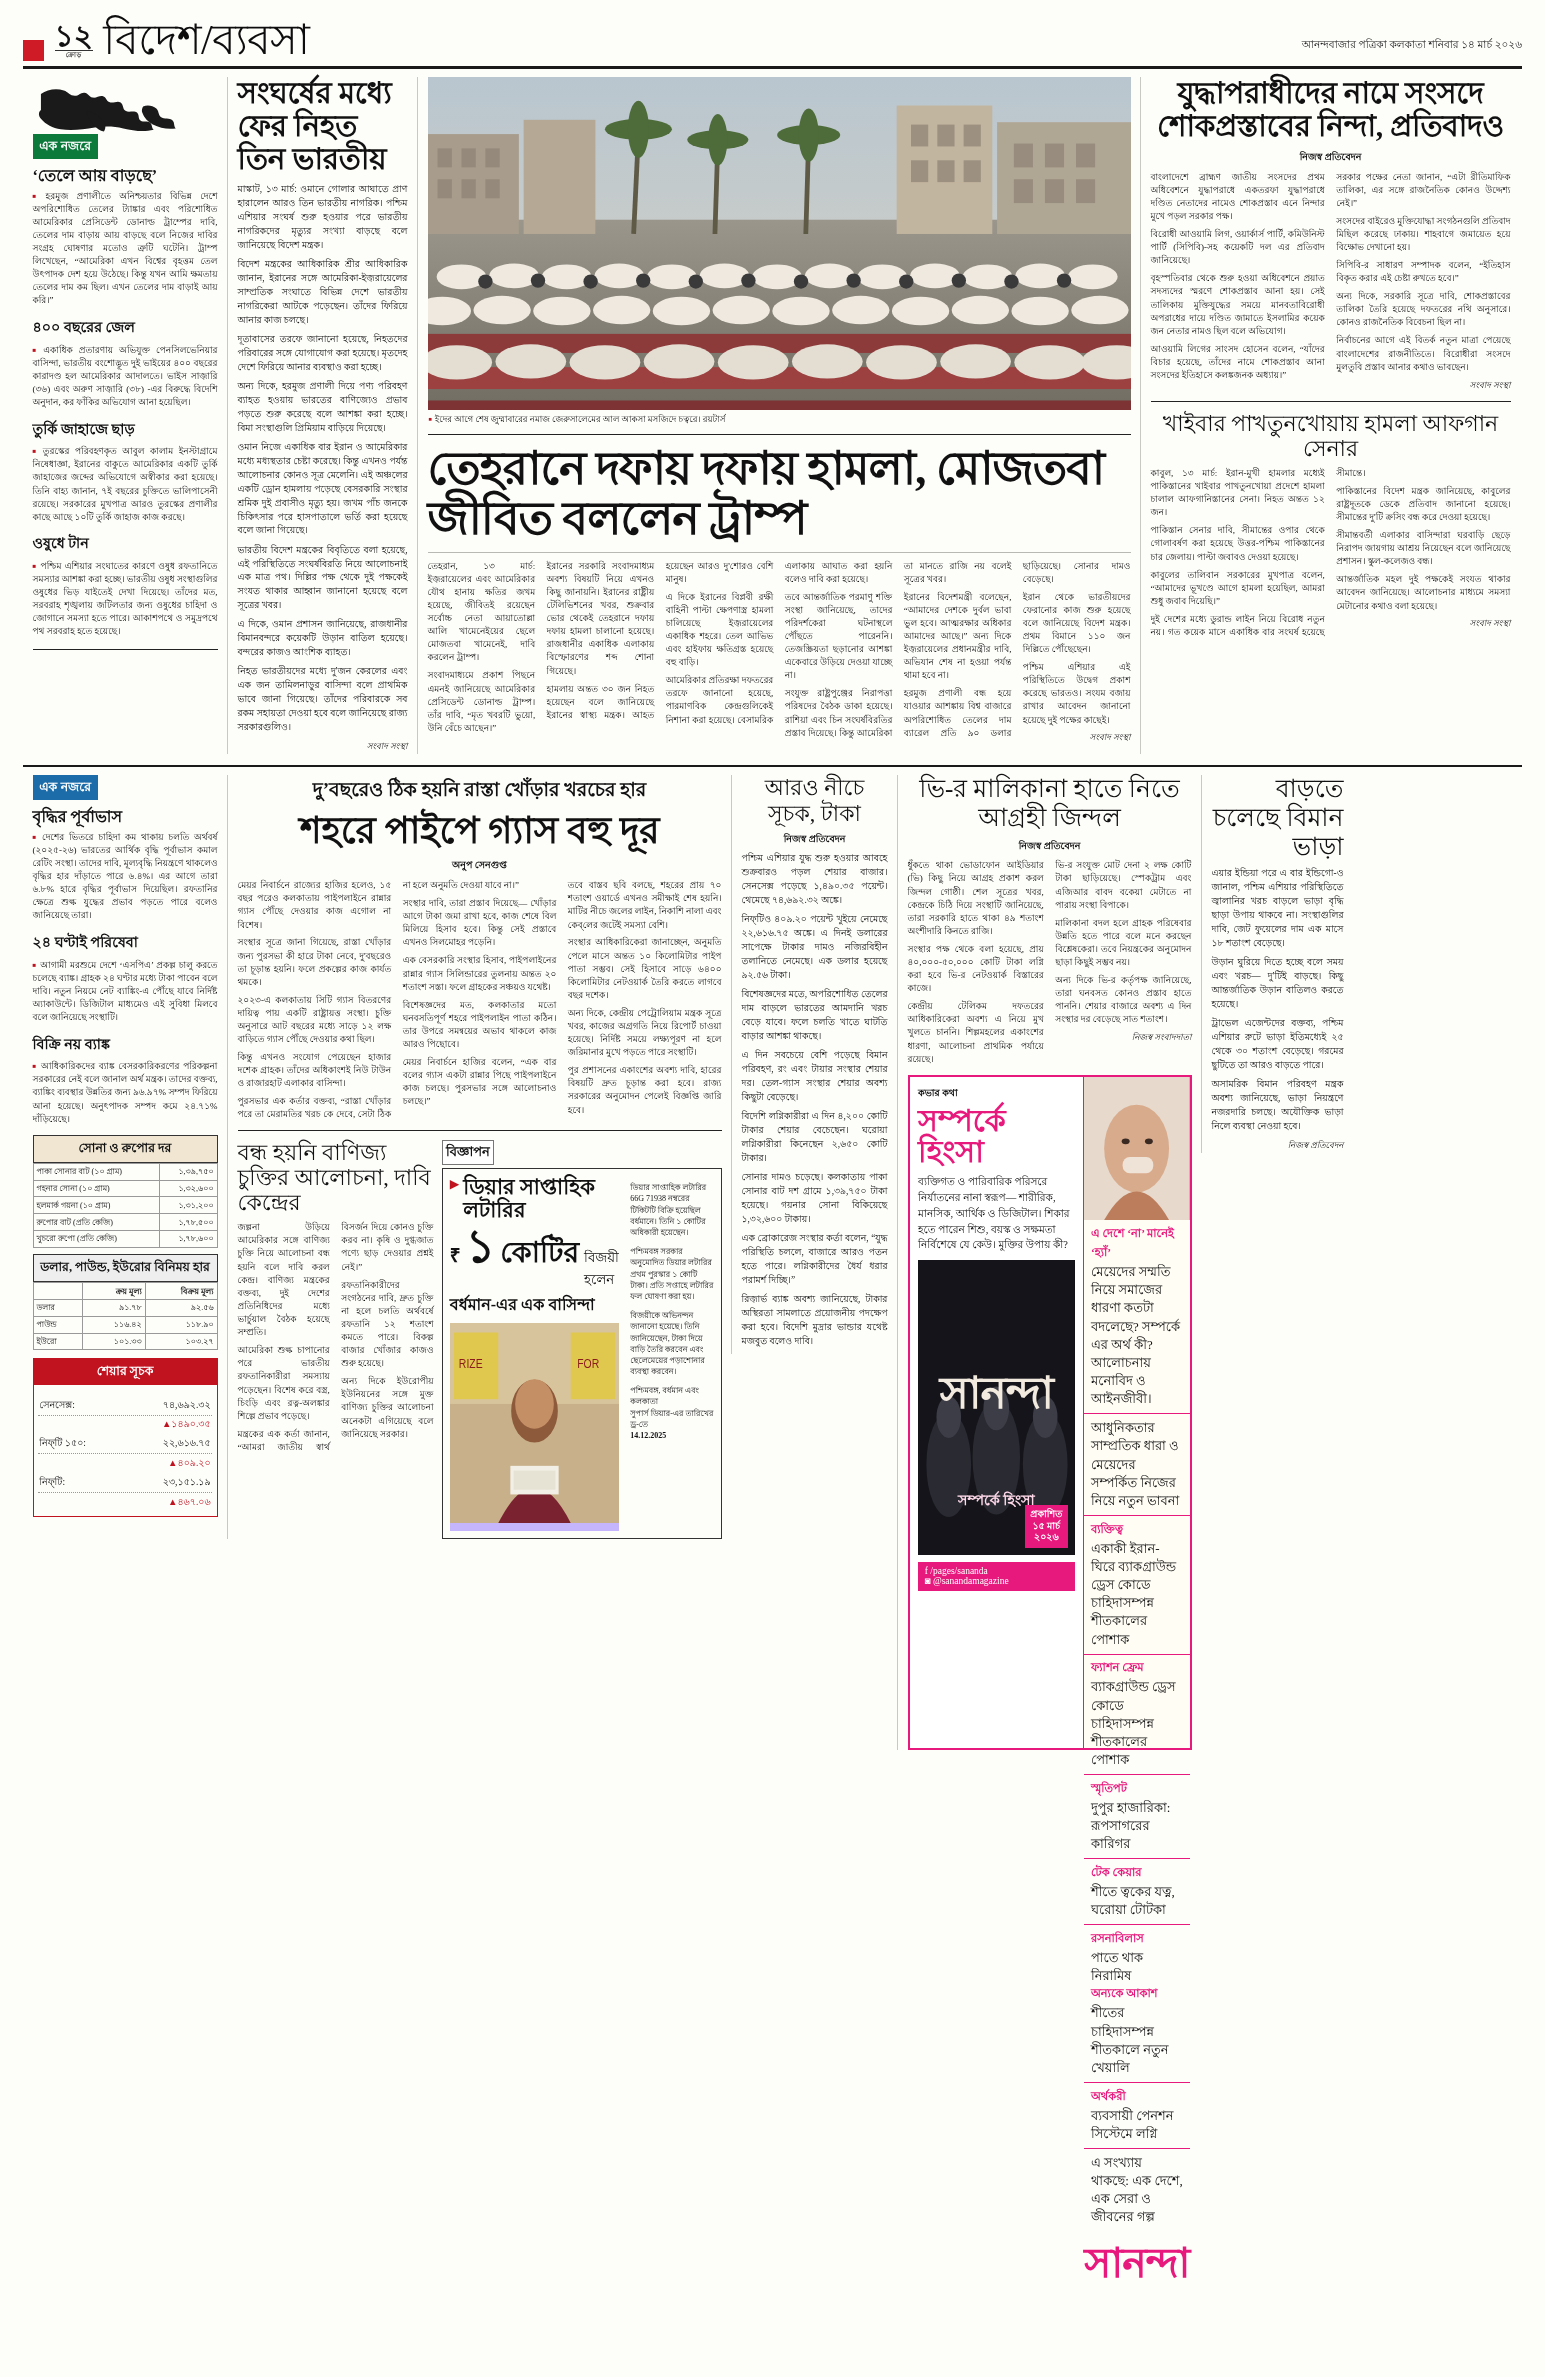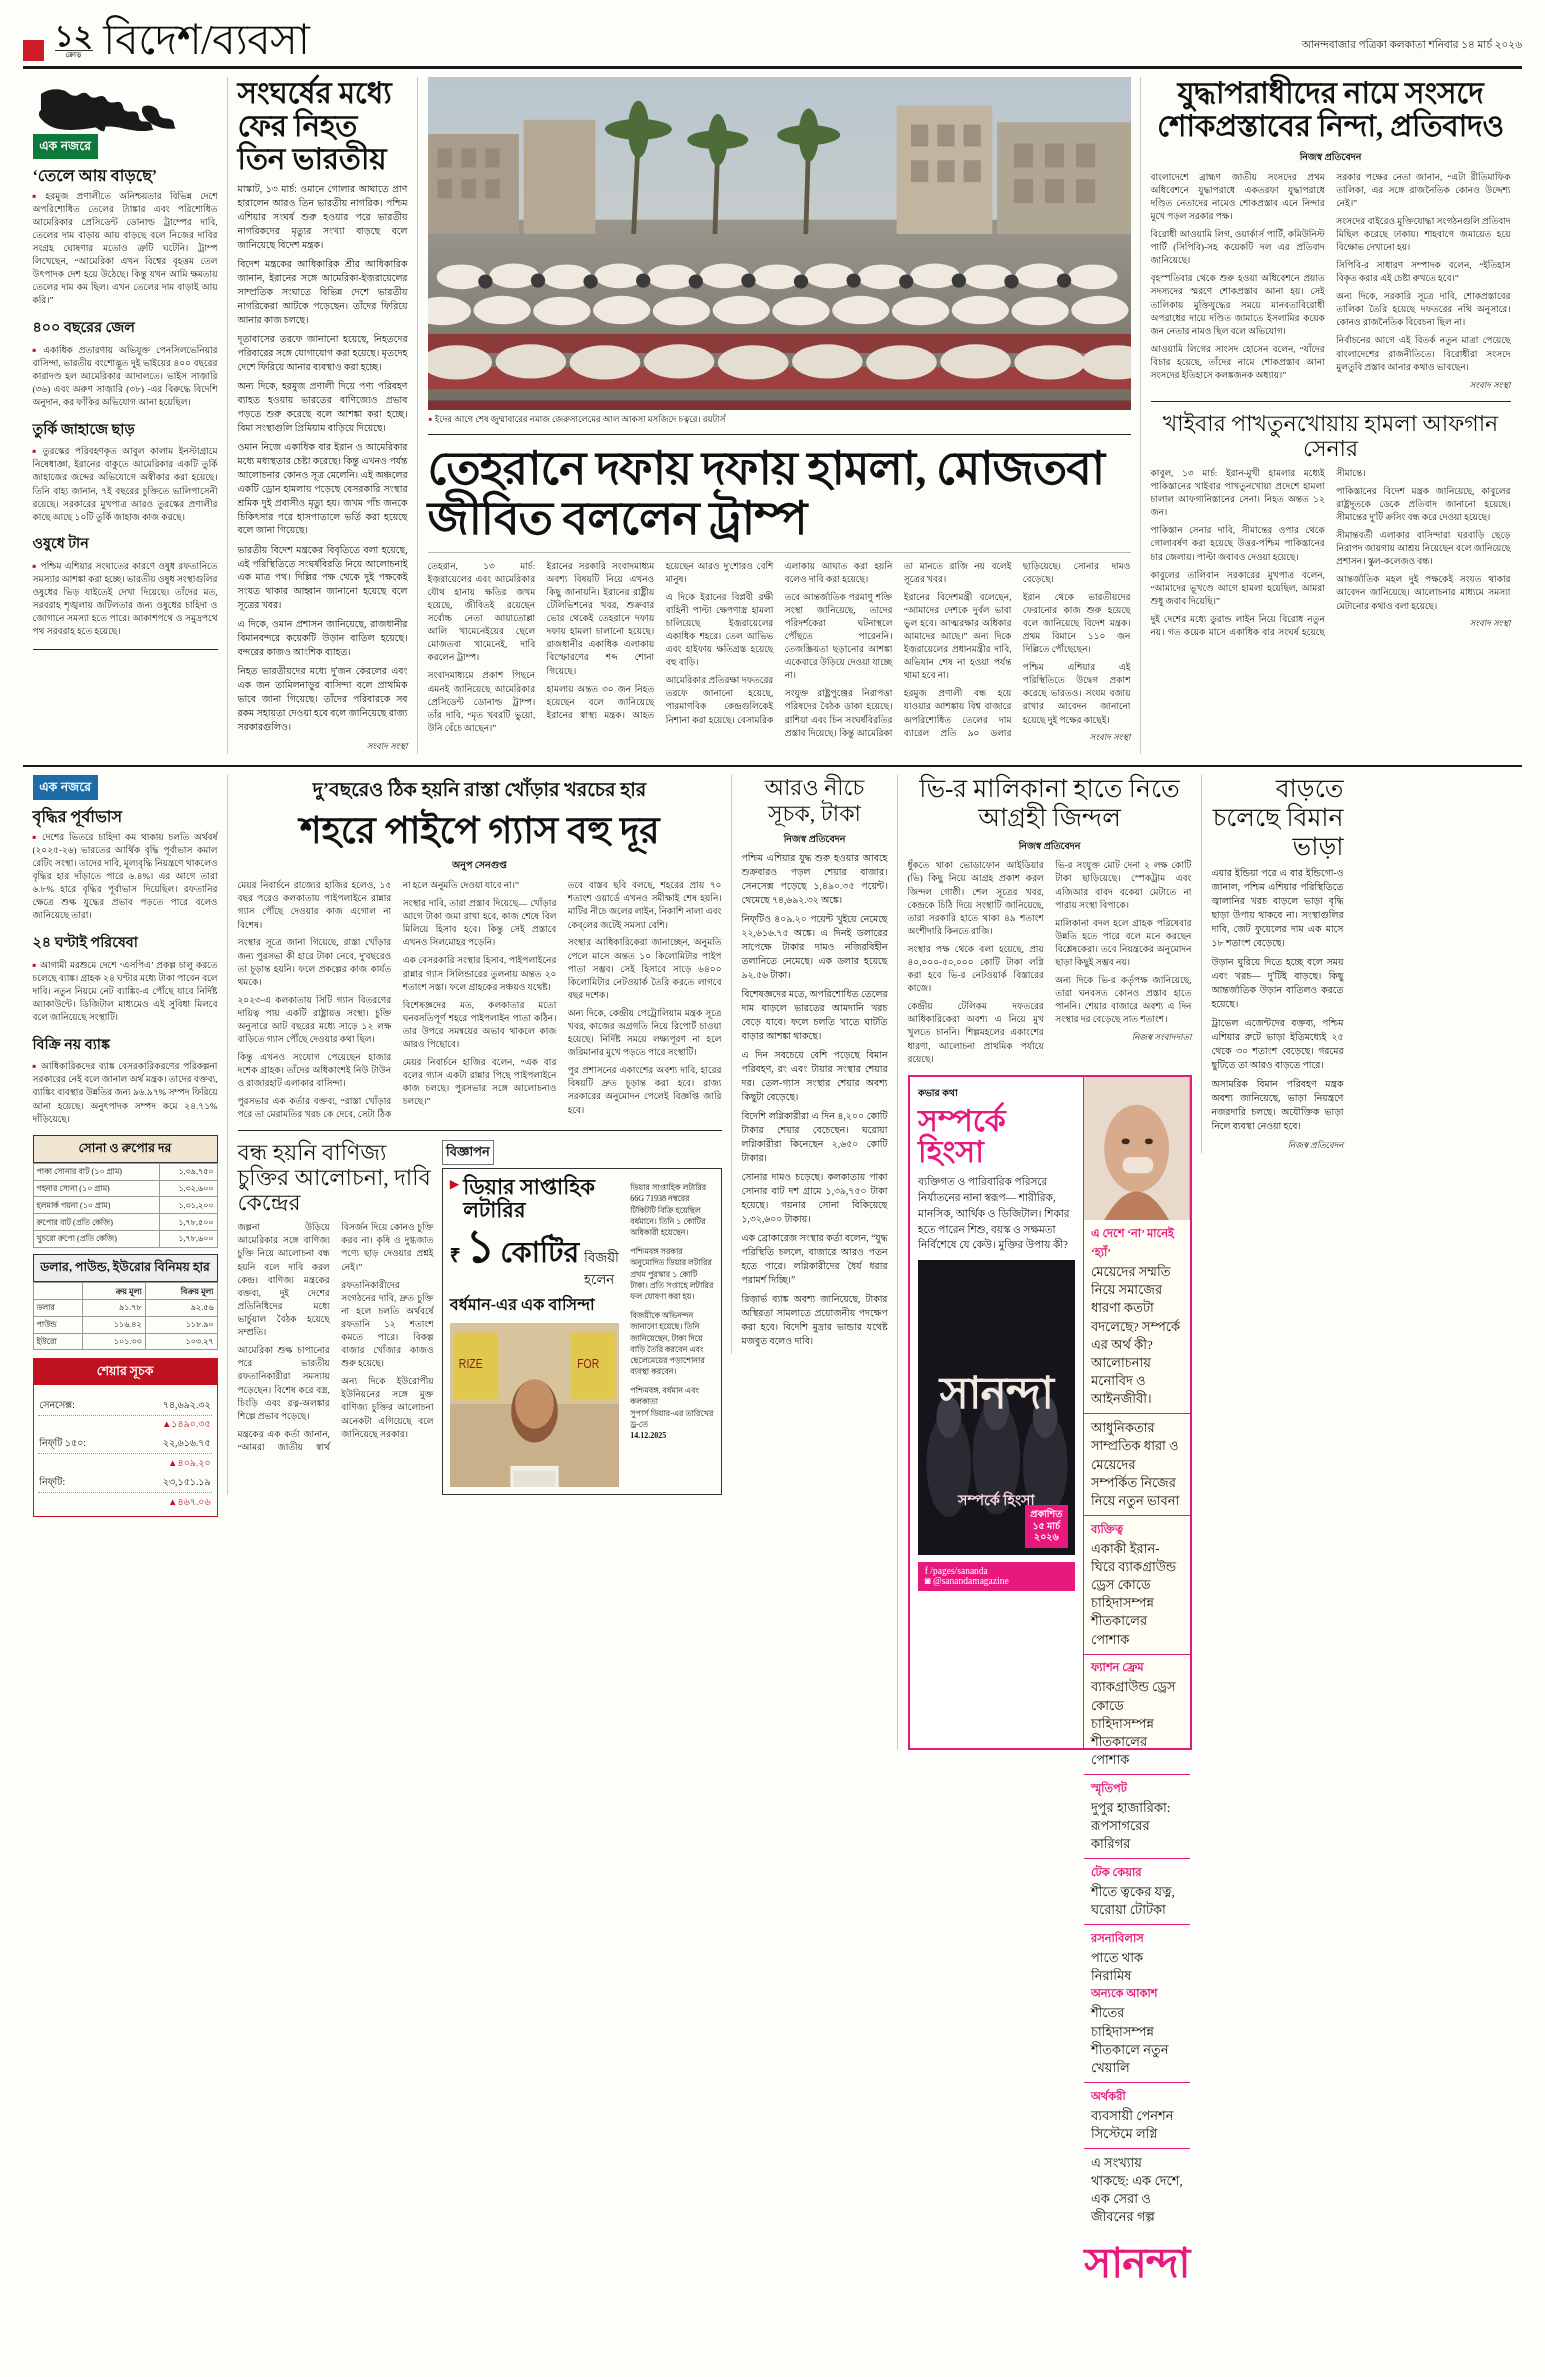--- a/index.html
+++ b/index.html
@@ -84,21 +84,21 @@
   .sr-cell .h { color:#e8197d; font-size:11.4px; font-weight:700; }
   .sr-cell .b { font-size:13px; line-height:1.4; }
   .sr-photo { height:143px; background:#cfa890; position:relative; overflow:hidden; }
   .sananda-logo-big { font-size:41px; font-weight:700; color:#e8197d; text-align:center; letter-spacing:-1px; }
 
   .lottery { border:1.4px solid #333; display:flex; }
   .lot-left { flex:1.25; padding:6.7px; }
   .lot-right { flex:1; padding:4.8px; }
   .lot-head { font-size:21px; font-weight:700; line-height:1.1; }
   .lot-big { font-size:46px; font-weight:700; line-height:1; }
-  .lot-photo { width:100%; height:164px; background:#c4b5fd; position:relative; overflow:hidden; }
+  .lot-photo { width:100%; height:208px; background:#c4b5fd; position:relative; overflow:hidden; }
   .small { font-size:8px; line-height:1.4; }
 
   .flexrow { display:flex; }
   .mt8{margin-top:3.8px}.mt14{margin-top:6.7px}.mt20{margin-top:9.5px}
 </style>
 </head>
 <body>
 
 <div class="page">
 

